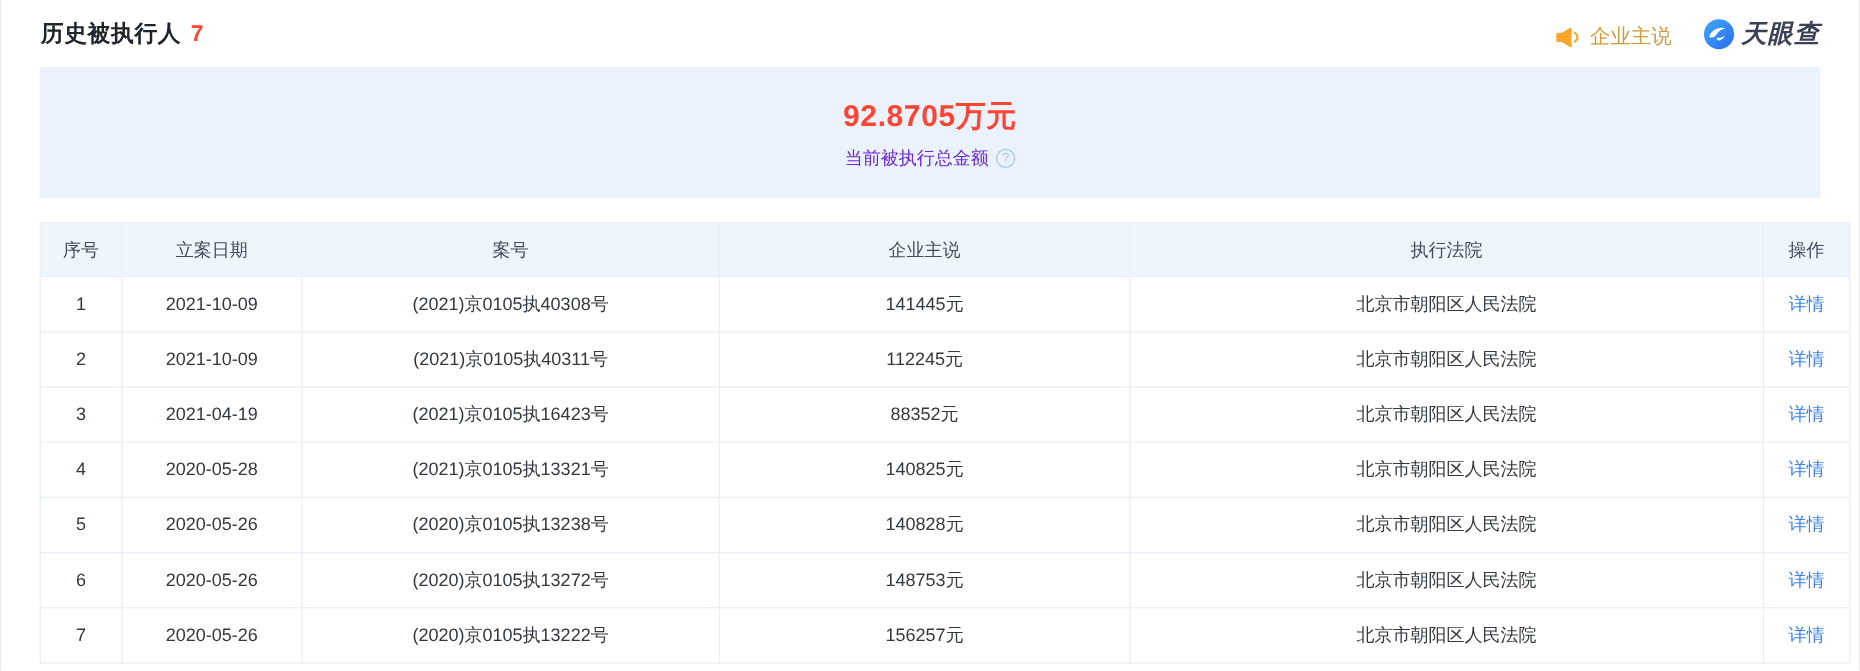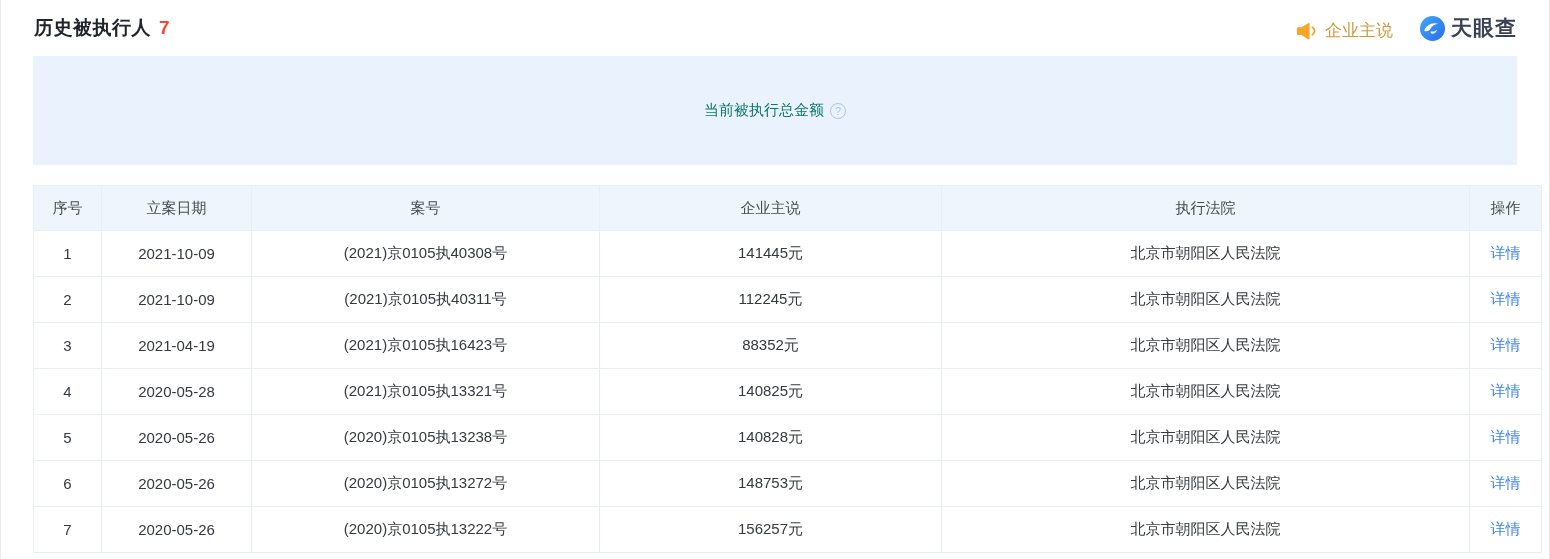--- a/index.html
+++ b/index.html
@@ -24,32 +24,32 @@
   }
   .title-wrap { display: flex; align-items: baseline; gap: 8px; }
   .page-title { font-size: 19px; font-weight: bold; color: #20242b; letter-spacing: 0.5px; }
   .title-count { font-size: 19px; font-weight: bold; color: #ff4433; }
   .topbar-right { display: flex; align-items: flex-end; gap: 26px; }
   .owner-link {
     display: flex; align-items: center; gap: 8px;
     font-size: 17px; color: #cf9a3d; cursor: pointer; text-decoration: none;
   }
   .brand { display: flex; align-items: center; gap: 5px; cursor: pointer; text-decoration: none; }
-  .brand-text { font-size: 21px; font-weight: bold; color: #3a4254; letter-spacing: 1px; }
+  .brand-text { font-size: 21px; font-weight: bold; color: #3a4254; letter-spacing: 1px; font-style: italic; }
   
   .banner {
     margin: 0 22px;
     height: 109px;
     background: #e9f2fd;
     display: flex; flex-direction: column; align-items: center; justify-content: center;
     gap: 10px;
   }
   .amount { font-size: 25px; font-weight: bold; color: #ff4433; letter-spacing: 0.5px; }
   .amount-label-row { display: flex; align-items: center; gap: 6px; }
-  .amount-label { font-size: 15px; color: #0f766e; }
+  .amount-label { font-size: 15px; color: #6d28d9; }
   .help-icon {
     width: 16px; height: 16px; border-radius: 50%;
     border: 1px solid #a9c7ec; color: #a9c7ec;
     font-size: 11px; line-height: 14px; text-align: center;
     display: inline-block; cursor: pointer;
   }
   
   .table-wrap { margin: 20px 22px 0; }
   table { width: 100%; border-collapse: collapse; table-layout: fixed; }
   th, td {
@@ -107,20 +107,21 @@
             <path d="M5.5 16.5c1.5-6 8-9.5 14.5-7.5-3.5.3-6.5 2.2-8 5-1.2 2.3-3.8 3.6-6.5 2.5z" fill="#ffffff"></path>
             <path d="M12.5 16.8c2.2.8 4.8 0 6.3-1.8-.4 2.8-3 4.8-5.8 4.3-1.1-.2-1.3-1.8-.5-2.5z" fill="#ffffff" opacity="0.9"></path>
           </svg>
         </span>
         <span class="brand-text">天眼查</span>
       </a>
     </div>
   </div>
 
   <div class="banner">
+    <div class="amount">92.8705万元</div>
     <div class="amount-label-row">
       <span class="amount-label">当前被执行总金额</span>
       <span class="help-icon">?</span>
     </div>
   </div>
 
   <div class="table-wrap">
     <table>
       <colgroup>
         <col class="c-no">

